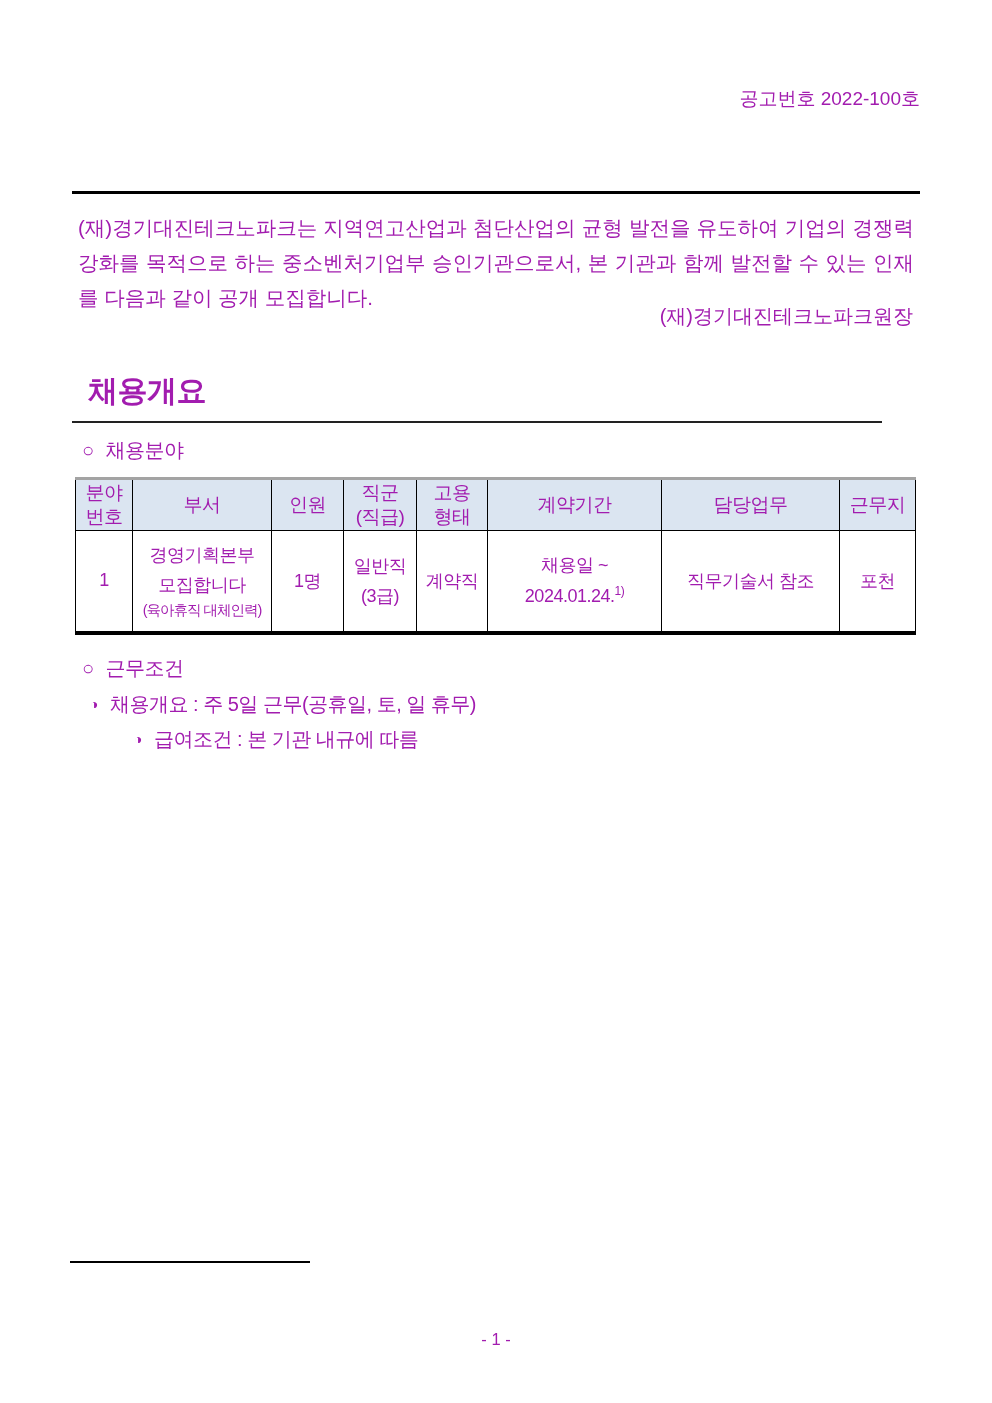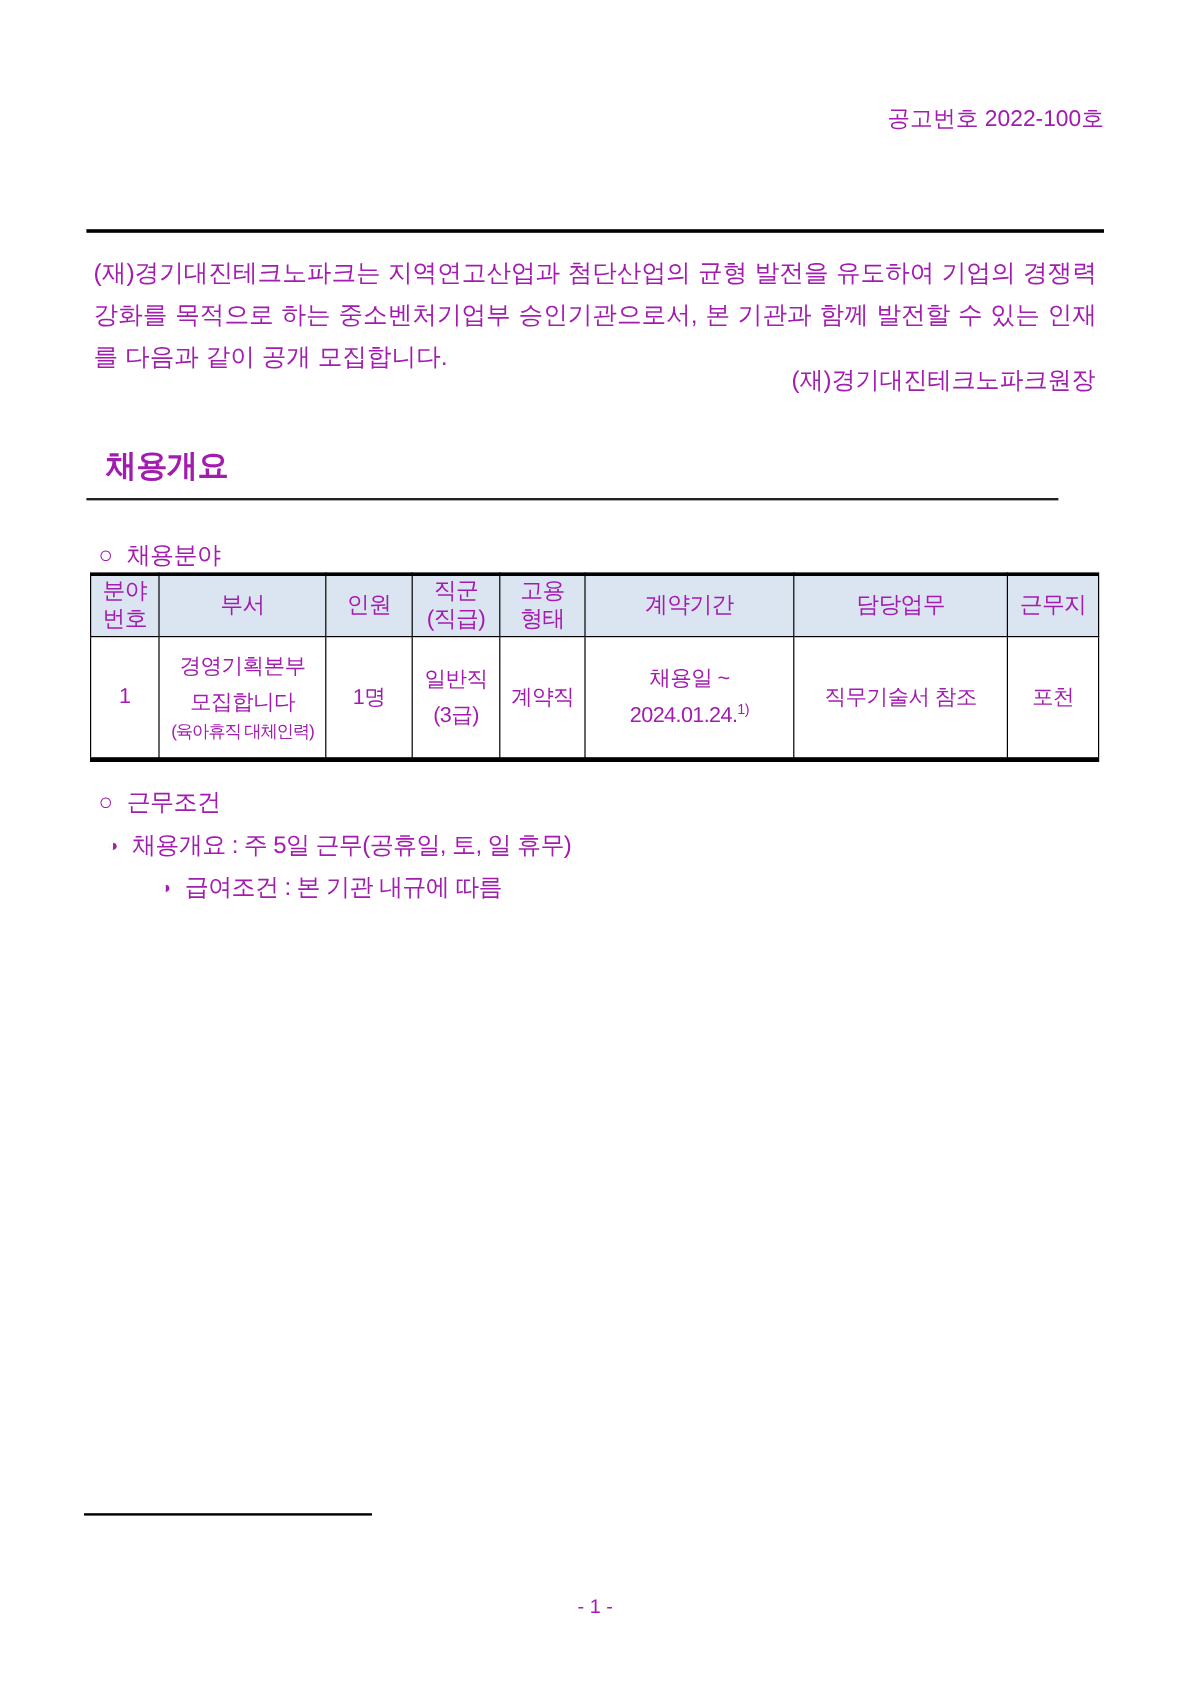--- a/index.html
+++ b/index.html
@@ -58,47 +58,47 @@
     top: 303px;
     right: 79px;
     font-size: 20px;
   }
 
   .sec-heading {
     position: absolute;
     top: 371px;
     left: 72px;
     width: 810px;
-    font-size: 26px;
+    font-size: 30px;
     font-weight: bold;
     padding: 0 0 9px 16px;
     border-bottom: 2px solid #222222;
     letter-spacing: -0.5px;
   }
 
   .sub-label {
     position: absolute;
     left: 82px;
     font-size: 20px;
     letter-spacing: -0.5px;
   }
   .sub-label .marker { margin-right: 12px; }
-  .sub-field { top: 437px; margin-top: 12px; }
+  .sub-field { top: 437px; }
   .sub-cond  { top: 655px; }
 
   .table-wrap {
     position: absolute;
     top: 477px;
     left: 75px;
   }
   table.recruit {
     border-collapse: collapse;
     table-layout: fixed;
     width: 840px;
-    border-top: 3px solid #000000;
+    border-top: 3px solid #a3a3a3;
     border-bottom: 4px solid #000;
   }
   table.recruit th, table.recruit td {
     border: 1px solid #000;
     text-align: center;
     vertical-align: middle;
   }
   table.recruit thead th {
     background: #dbe5f1;
     font-weight: normal;

